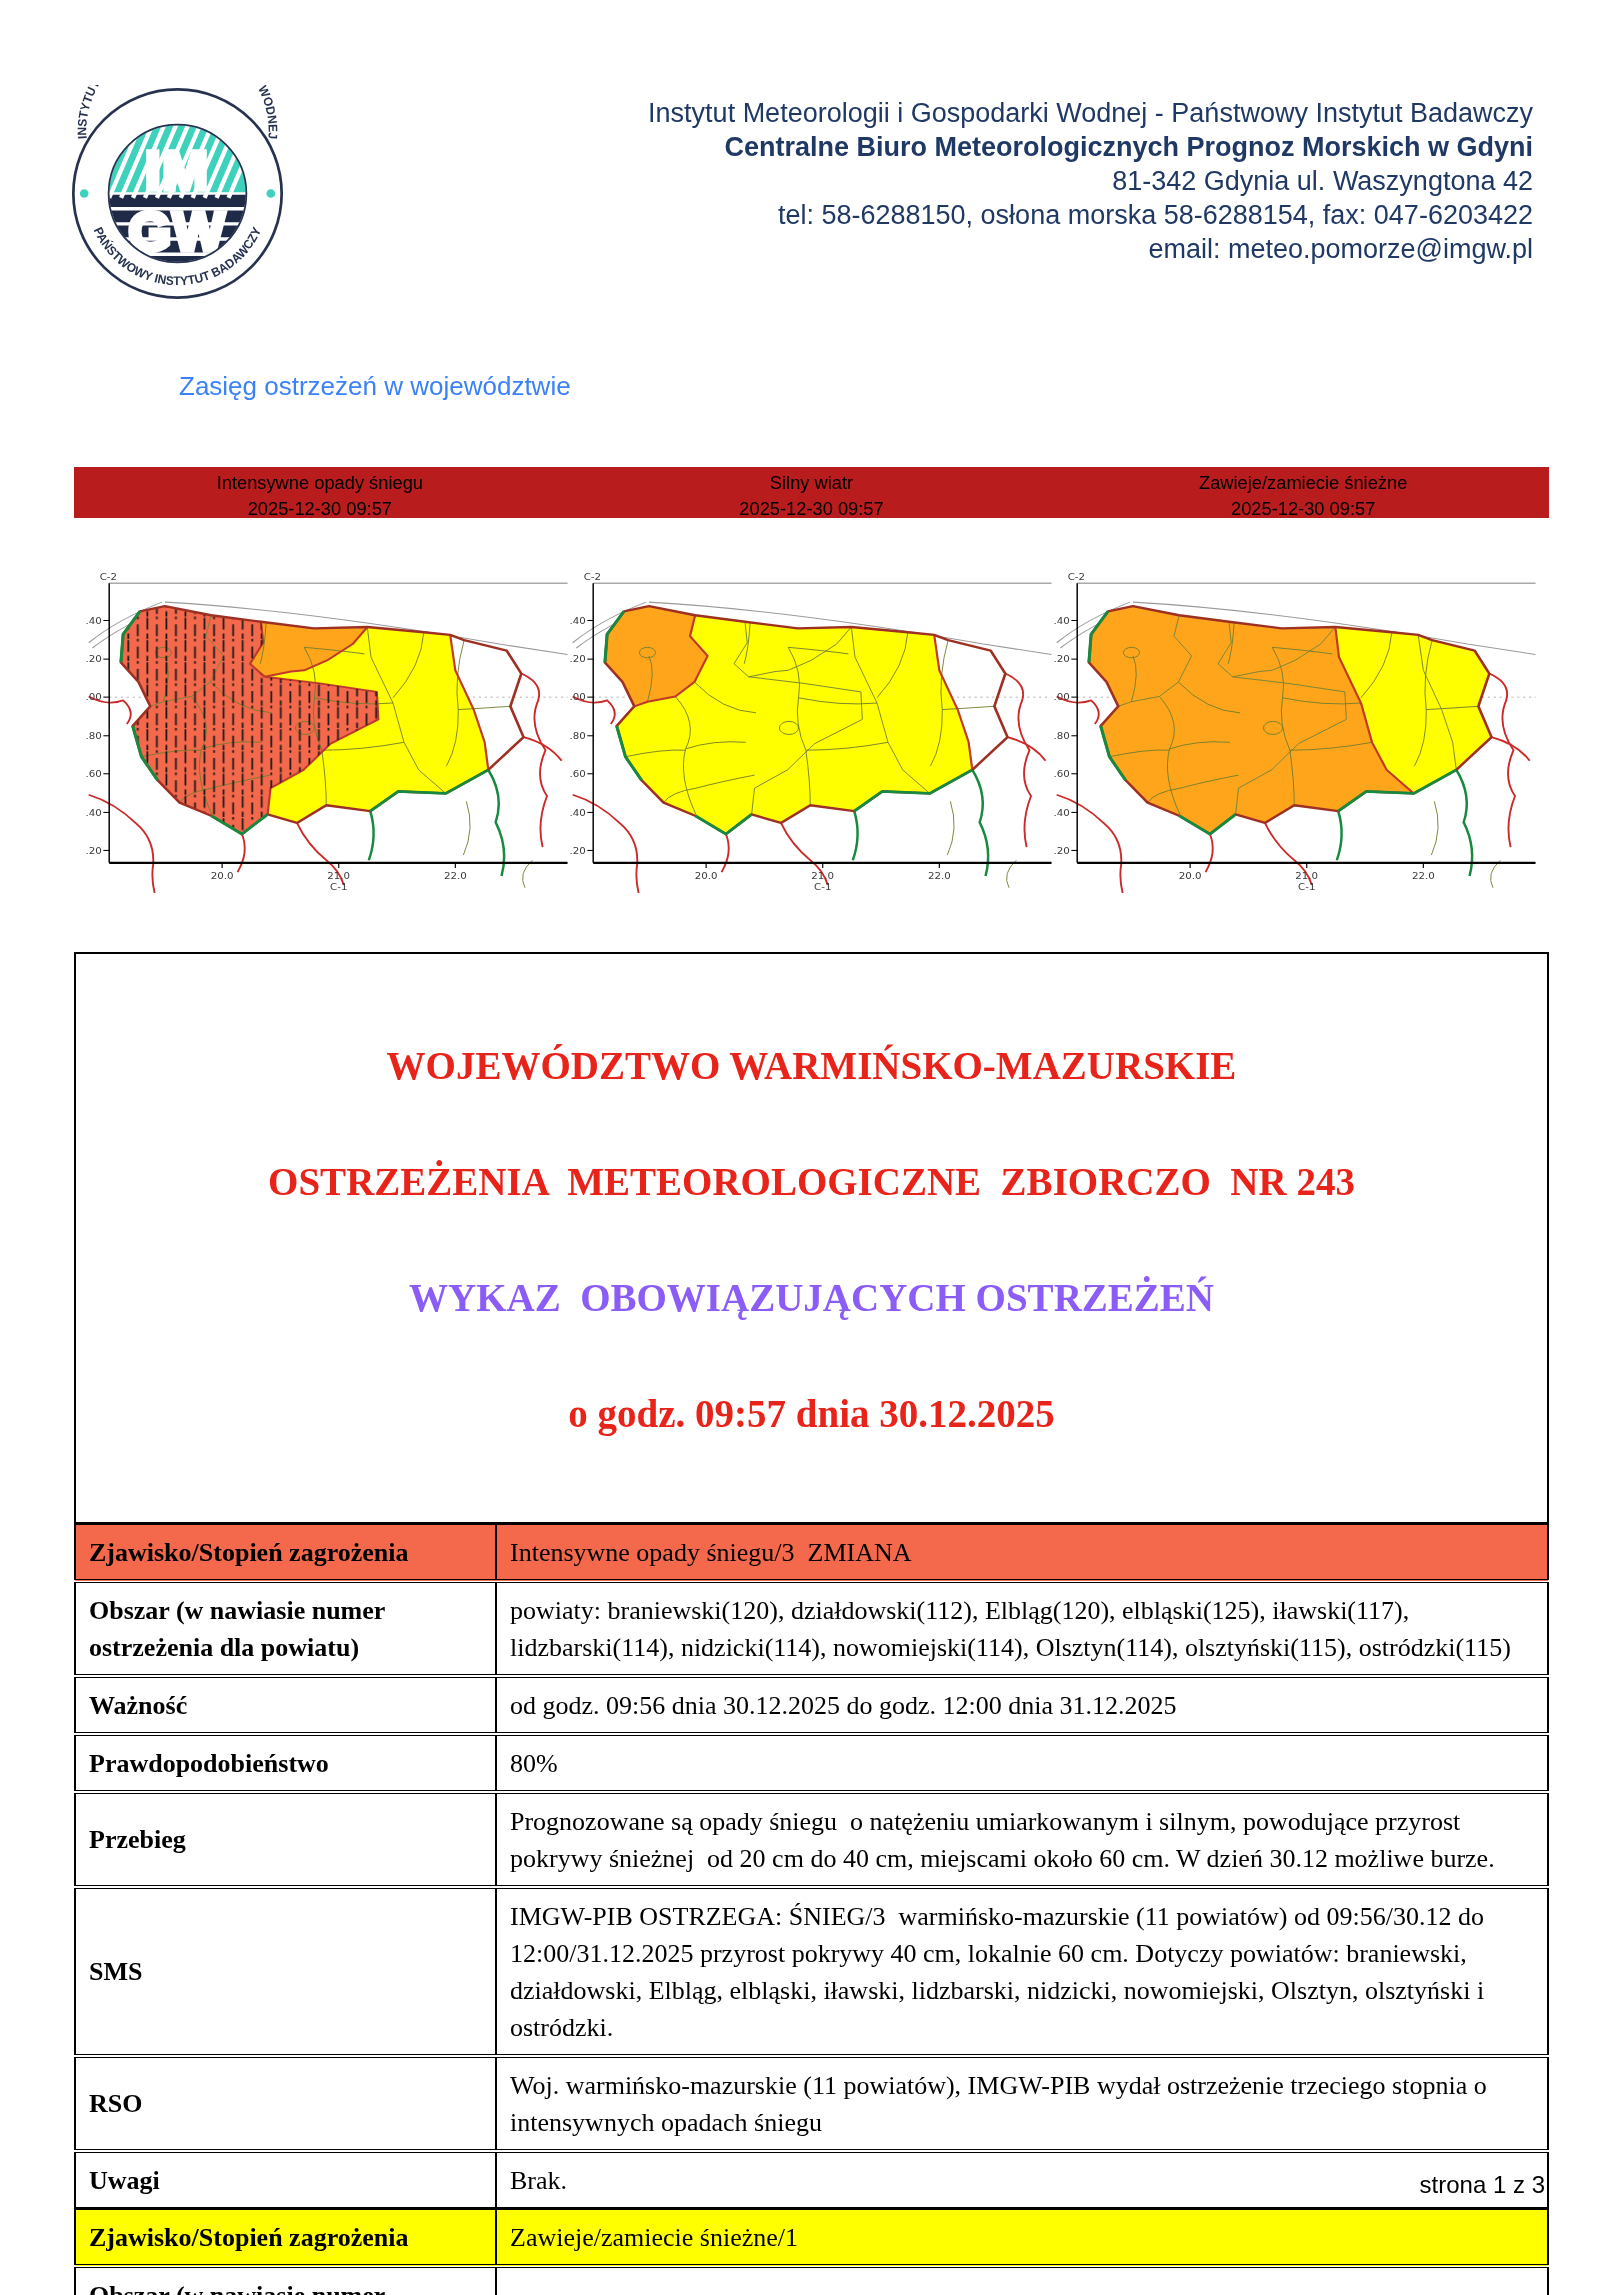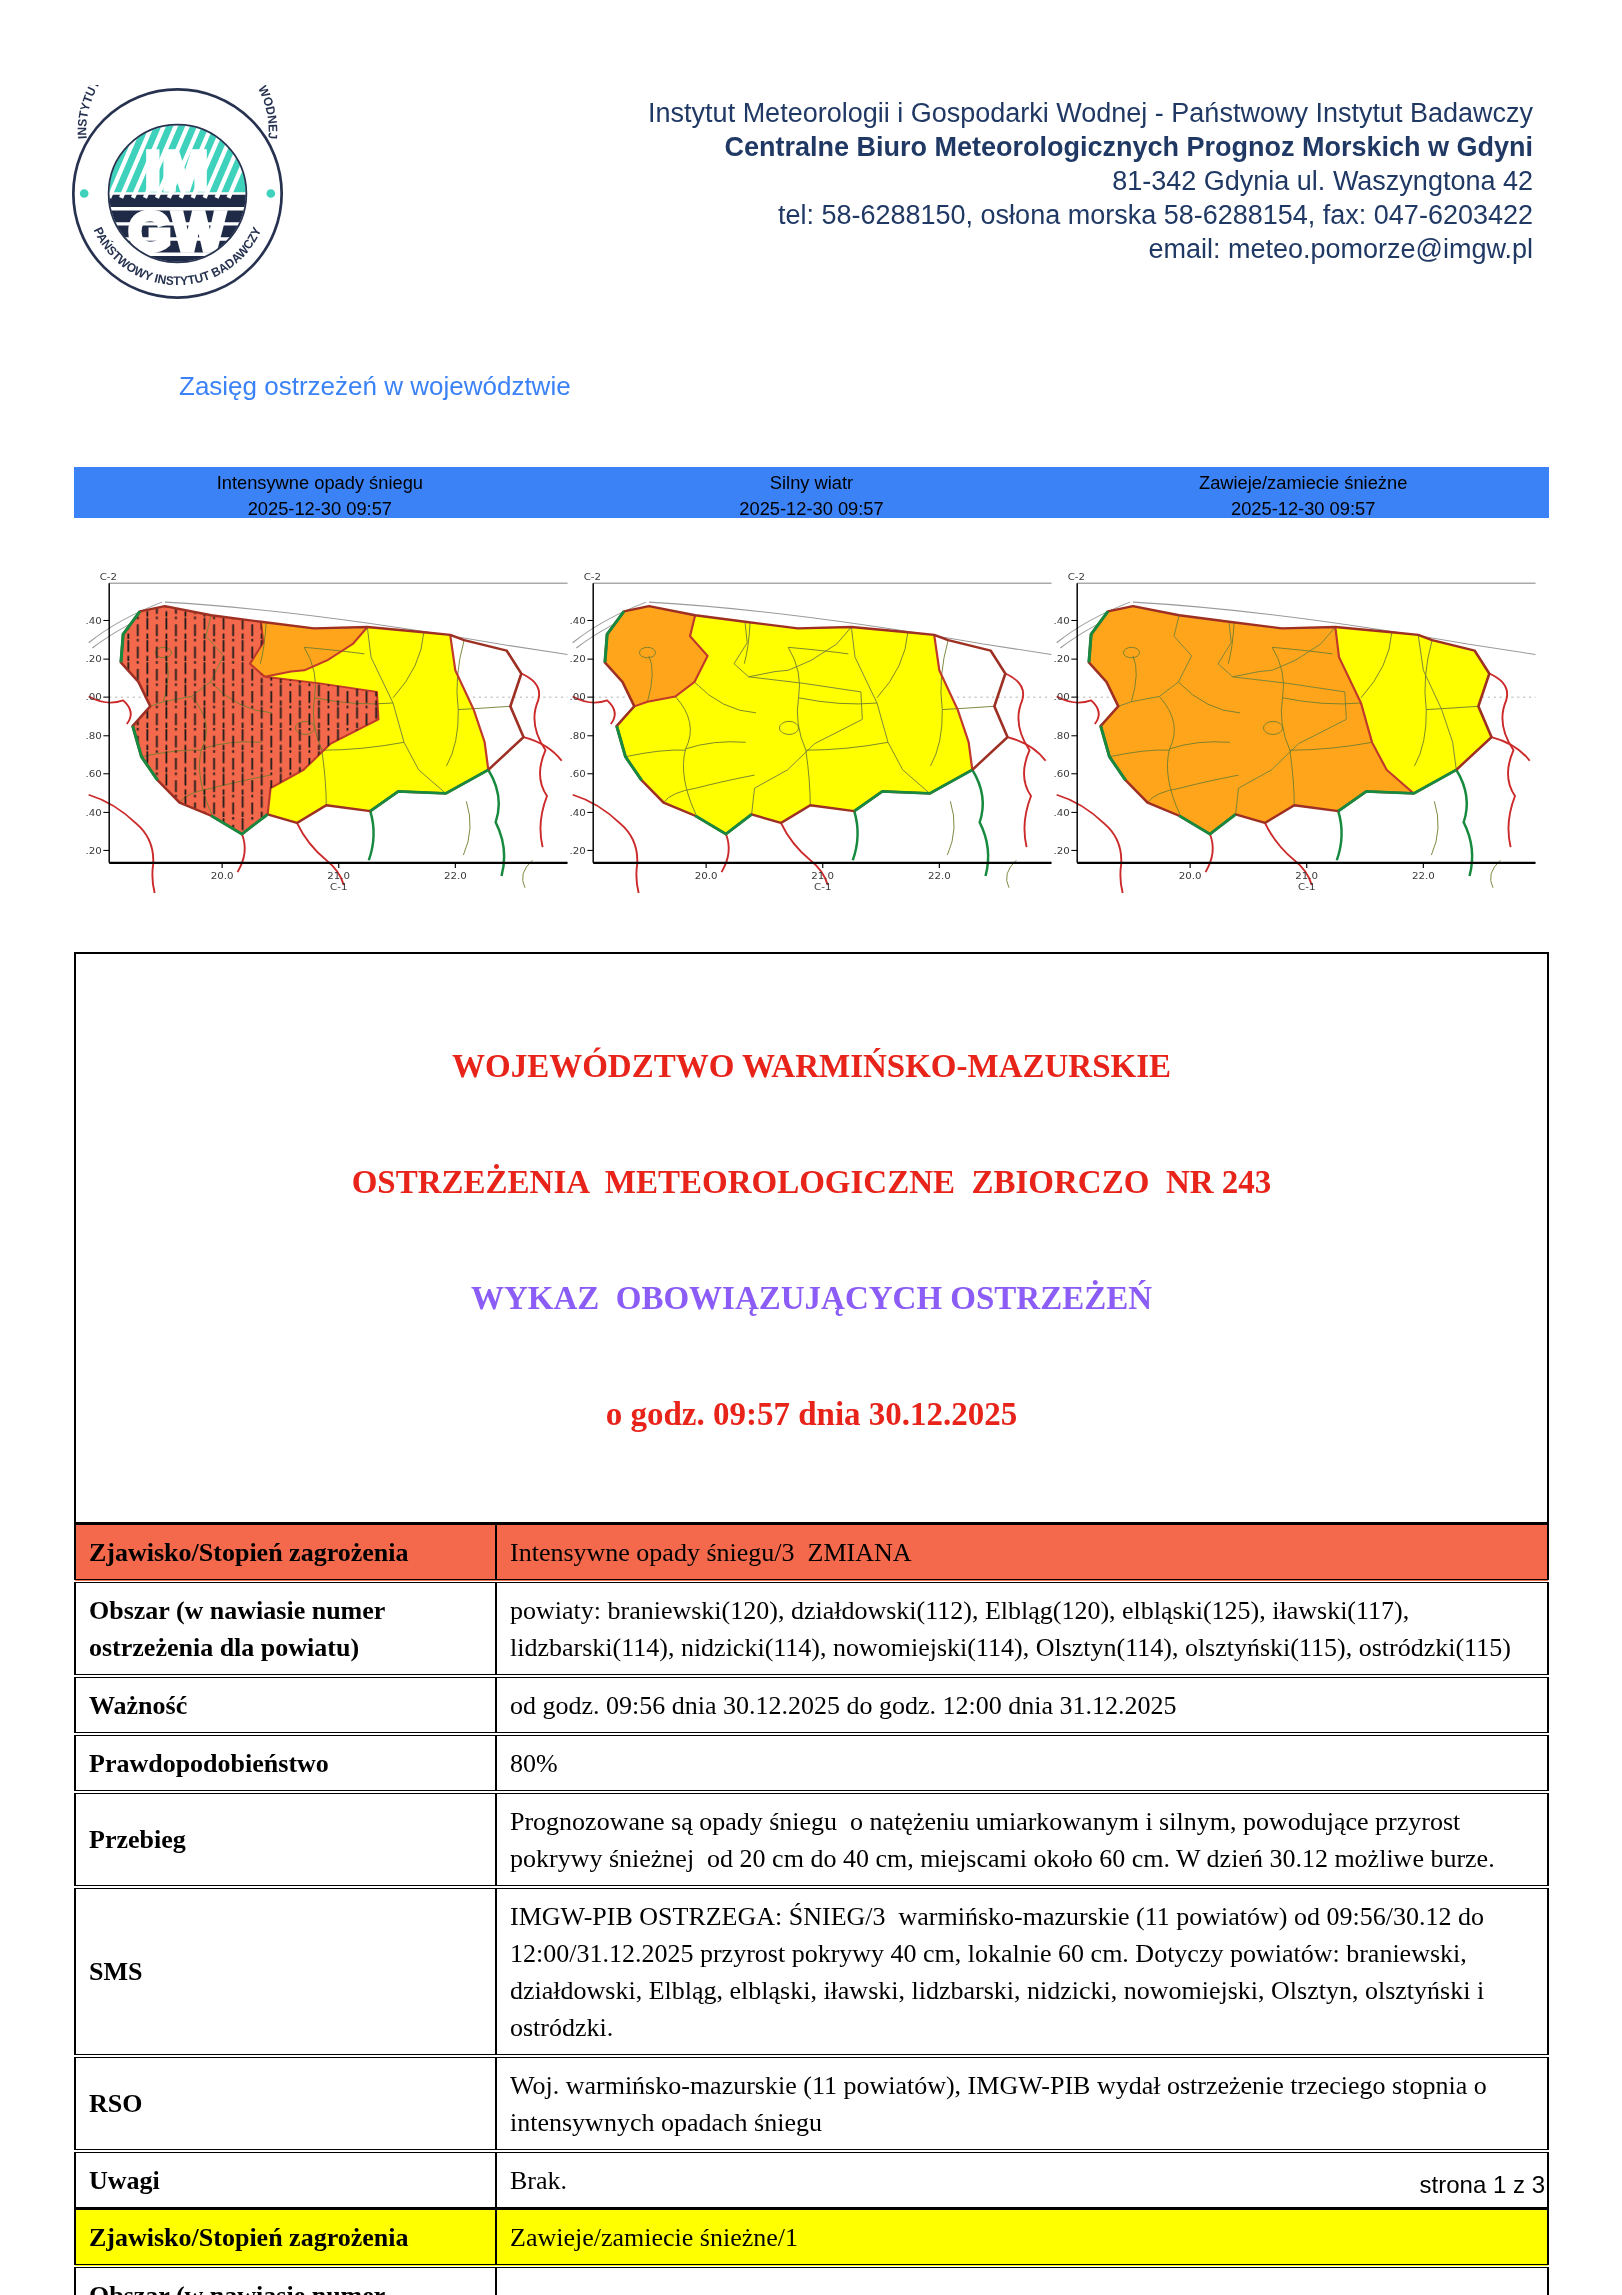--- a/index.html
+++ b/index.html
@@ -8,35 +8,35 @@
   
   .logo{position:absolute;left:69px;top:85px;width:217px;height:217px;}
   .contact{position:absolute;right:89px;top:96px;text-align:right;
            font-size:27px;line-height:34px;color:#1f3864;}
   .contact .bold{font-weight:bold;}
   
   .doc-title{position:absolute;left:74px;top:371px;width:1475px;text-align:left;
              padding-left:105px;box-sizing:border-box;font-size:26px;color:#3b82f6;}
   
   .cap-band{position:absolute;left:74px;top:467px;width:1475px;height:51px;
-            background:#3b82f6;display:flex;}
+            background:#b91c1c;display:flex;}
   .cap{flex:1;text-align:center;font-size:18.3px;line-height:26px;padding-top:2.6px;}
   
   .maps-row{position:absolute;left:85px;top:572px;width:1452px;display:flex;}
   .map-fig{width:484px;height:321px;}
   .map-fig svg{display:block;}
   
   table.warn{position:absolute;left:74px;top:952px;width:1475px;
              border-collapse:collapse;border:2.6px solid #000;
              font-family:"Liberation Serif",serif;font-size:26px;}
   table.warn td{border:2px solid #000;border-top:4.6px double #000;
                 padding:8.5px 13px;line-height:37px;vertical-align:middle;
                 white-space:pre-wrap;}
   table.warn td.thead{border-top:none;text-align:center;padding:17px 0 13px 0;}
-  .thead div{font-weight:bold;font-size:33px;line-height:42px;}
+  .thead div{font-weight:bold;font-size:39px;line-height:42px;}
   td.lbl{font-weight:bold;width:393px;}
   tr.phen td{border-top:3.9px solid #000;}
   
   .footer{position:absolute;top:2171px;right:77px;font-size:24px;}
 </style>
 </head>
 <body>
 
 <div class="page">
 

